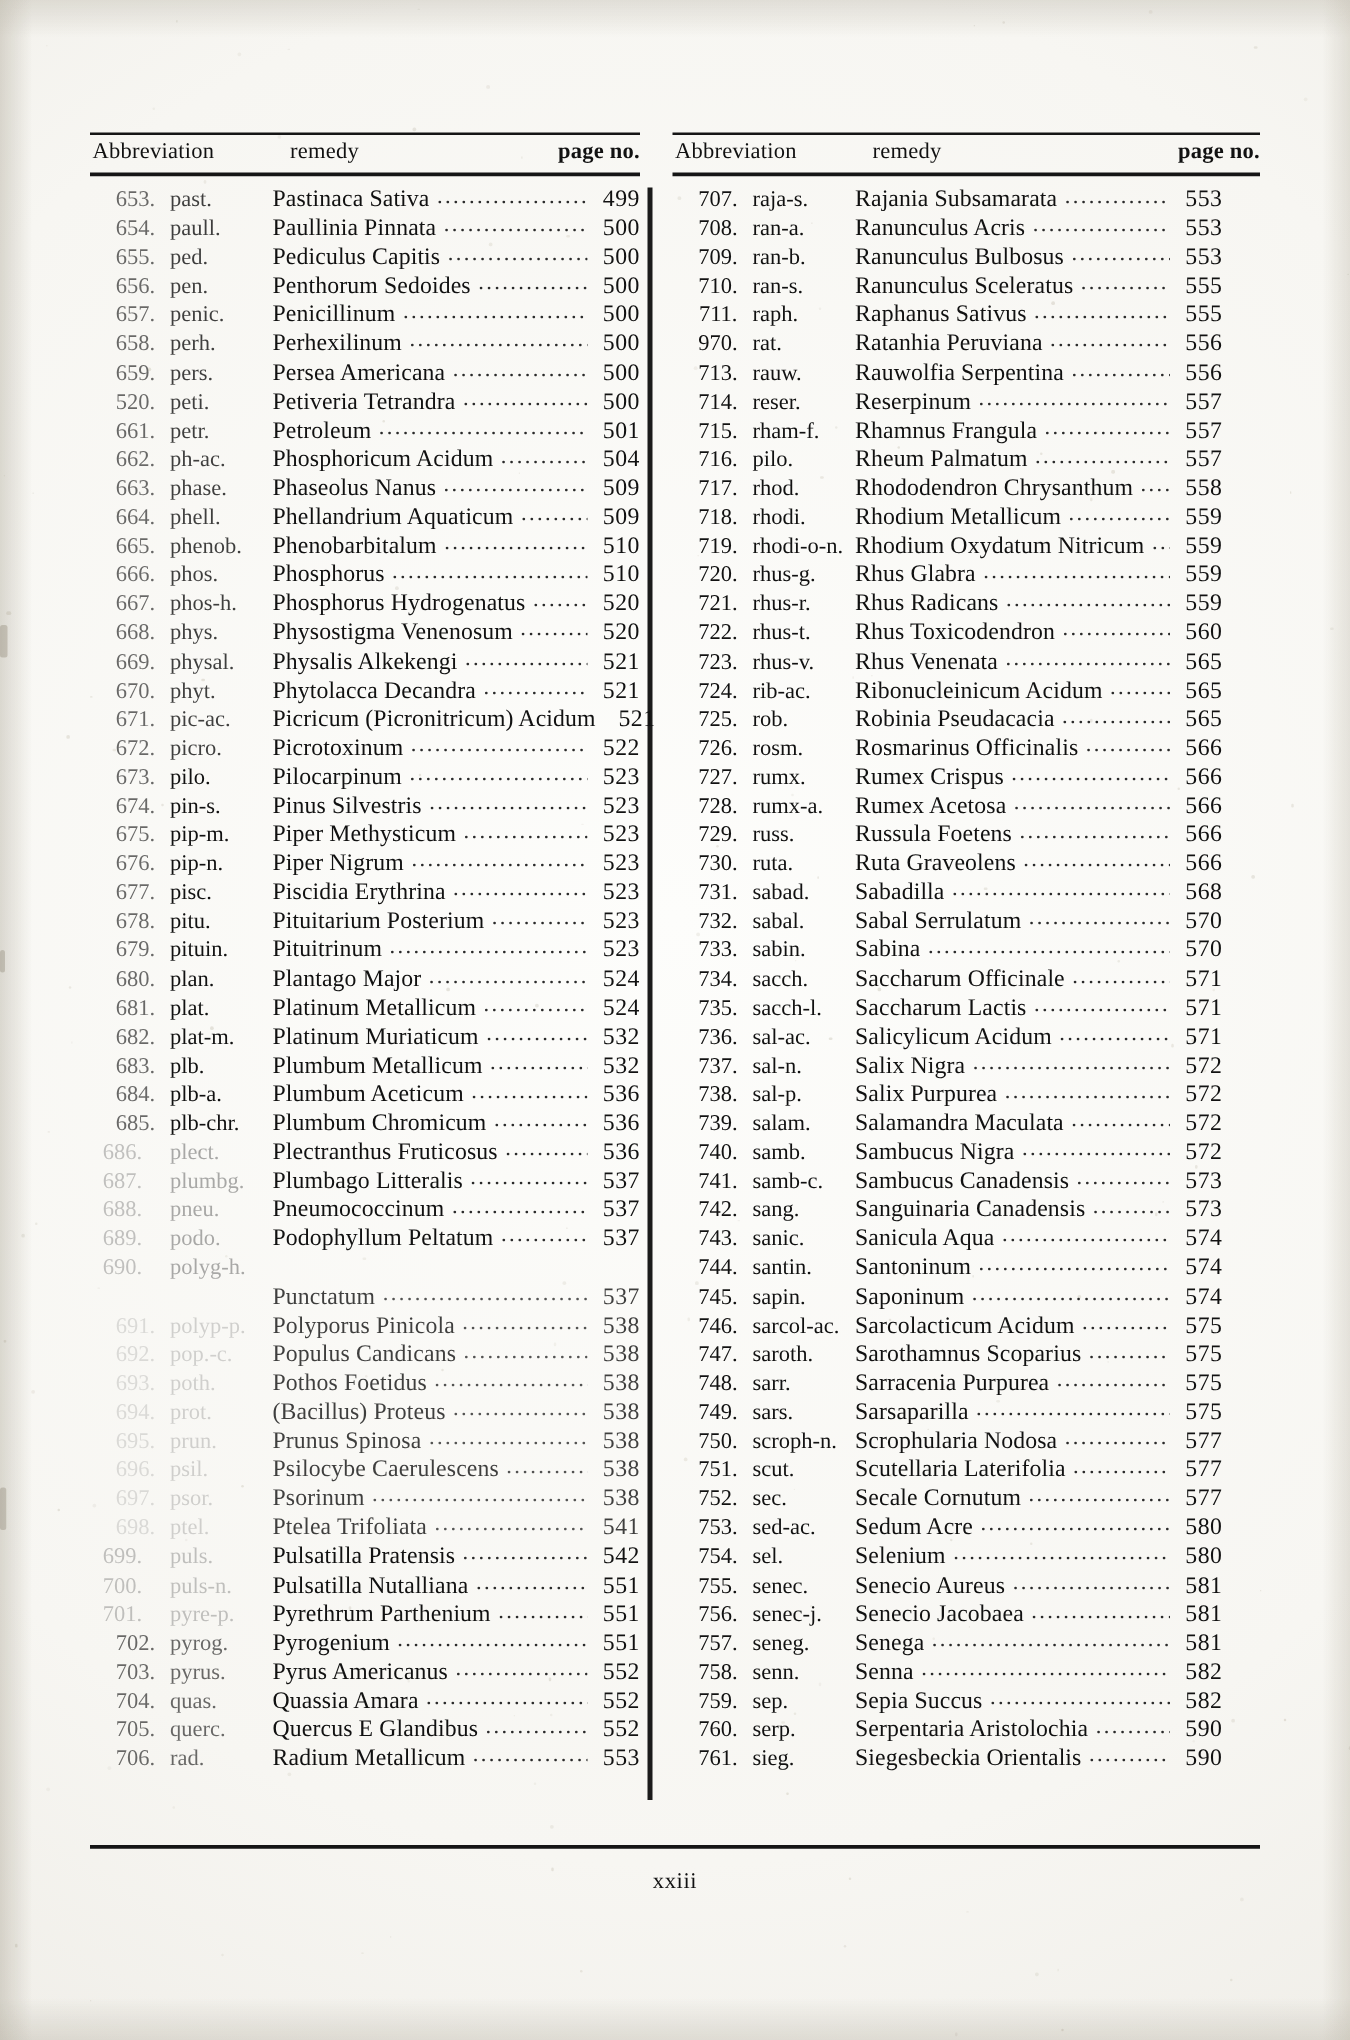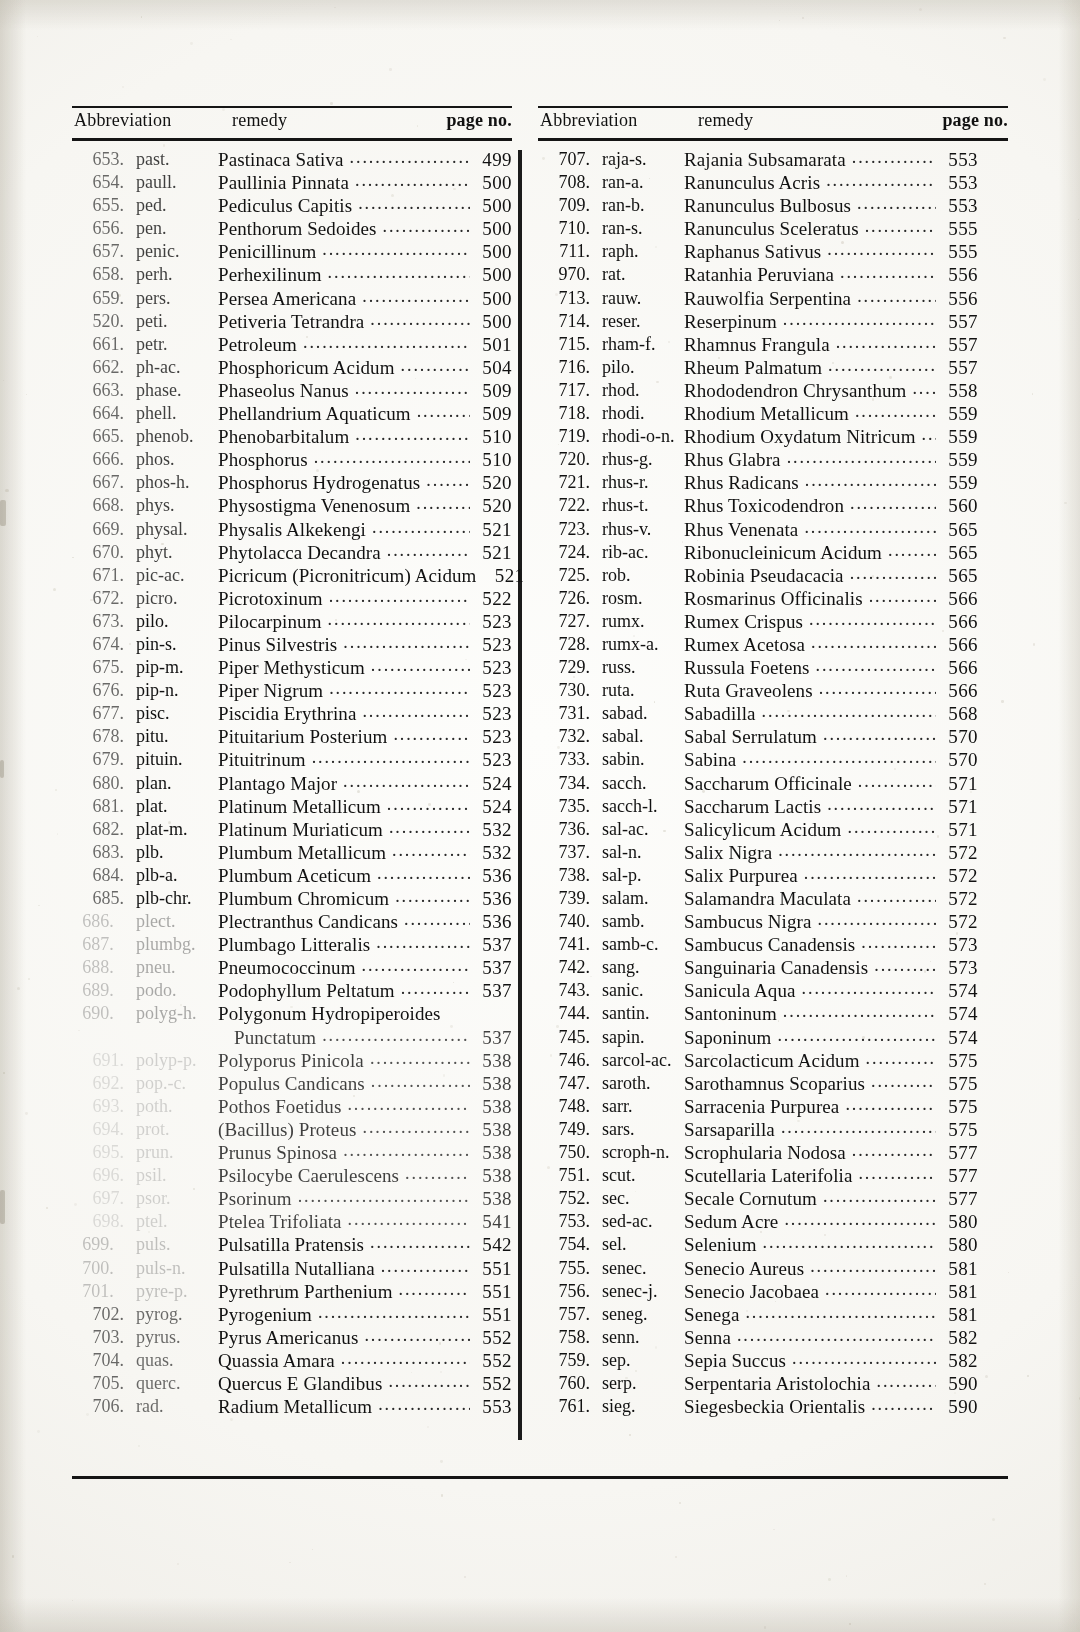--- a/index.html
+++ b/index.html
@@ -83,21 +83,21 @@
     position:relative;
     top:-1px;
   }
   .leader span{position:relative;top:-2px;}
   .pg{
     flex:0 0 auto;
     min-width:38px;text-align:right;
     font-weight:400;
     letter-spacing:.4px;
   }
-  .row.cont .body{left:162px;}
+  .row.cont .body{left:146px;}
   .row.nolead .leader{visibility:hidden;}
 
   
   .f1{opacity:.80;}
   .f2{opacity:.62;}
   .f3{opacity:.46;color:#4a4a4a;}
   .f4{opacity:.34;color:#555;text-align:center;}
   .f5{opacity:.26;color:#5d5d5d;filter:blur(.25px);}
   .f6{opacity:.20;color:#656565;filter:blur(.4px);}
   .soft{filter:blur(.18px);}
@@ -607,21 +607,21 @@
         <div class="body">
           <span class="name">Plumbum  Chromicum</span>
           <span class="leader"><span>............................................................</span></span>
           <span class="pg">536</span>
         </div>
       </div>
       <div class="row">
         <div class="num f4 soft">686.</div>
         <div class="abbr f3 soft">plect.</div>
         <div class="body">
-          <span class="name">Plectranthus  Candicans</span>
+          <span class="name">Plectranthus  Fruticosus</span>
           <span class="leader"><span>............................................................</span></span>
           <span class="pg">536</span>
         </div>
       </div>
       <div class="row">
         <div class="num f4 soft">687.</div>
         <div class="abbr f3 soft">plumbg.</div>
         <div class="body">
           <span class="name">Plumbago Litteralis</span>
           <span class="leader"><span>............................................................</span></span>
@@ -642,25 +642,20 @@
         <div class="abbr f3 soft">podo.</div>
         <div class="body">
           <span class="name">Podophyllum  Peltatum</span>
           <span class="leader"><span>............................................................</span></span>
           <span class="pg">537</span>
         </div>
       </div>
       <div class="row nolead">
         <div class="num f4 soft">690.</div>
         <div class="abbr f3 soft">polyg-h.</div>
-        <div class="body">
-          <span class="name">Polygonum  Hydropiperoides</span>
-          <span class="leader"><span>............................................................</span></span>
-          <span class="pg"></span>
-        </div>
       </div>
       <div class="row cont">
         <div class="num f6 softer"></div>
         <div class="abbr f5 softer"></div>
         <div class="body f1">
           <span class="name">Punctatum</span>
           <span class="leader"><span>............................................................</span></span>
           <span class="pg">537</span>
         </div>
       </div>
@@ -1301,13 +1296,14 @@
         <div class="abbr ">sieg.</div>
         <div class="body">
           <span class="name">Siegesbeckia  Orientalis</span>
           <span class="leader"><span>............................................................</span></span>
           <span class="pg">590</span>
         </div>
       </div>
     </div>
 
   <div class="foot-rule"></div>
+  <div class="folio">xxiii</div>
 </div>
 
 </body></html>

